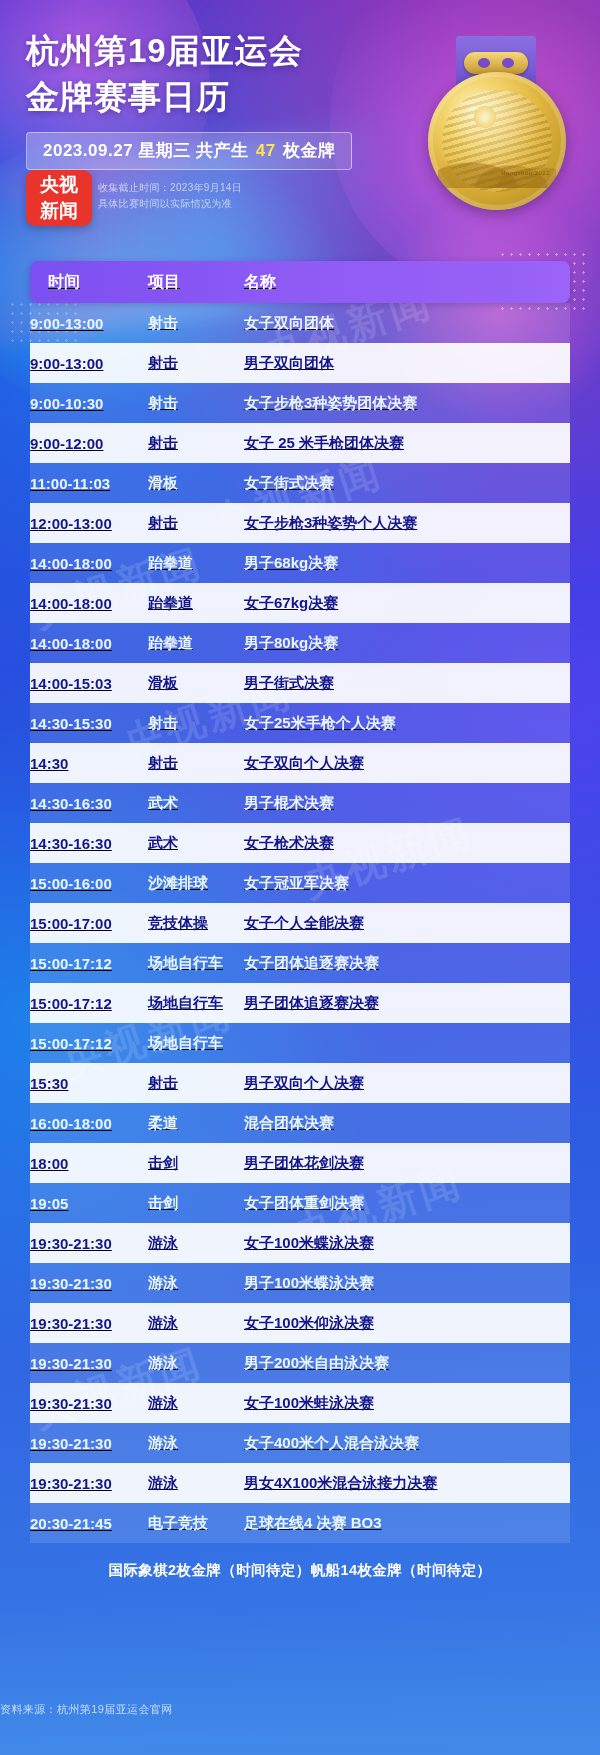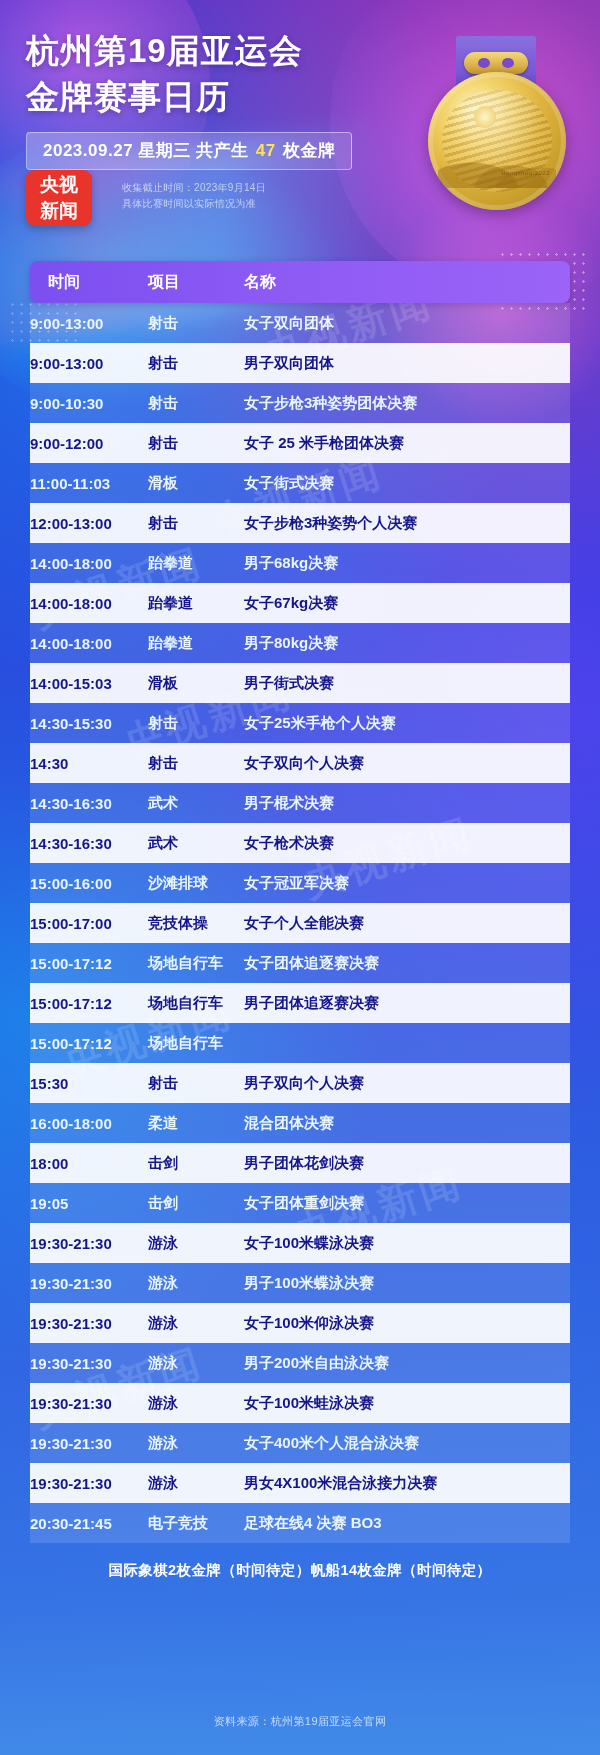--- a/index.html
+++ b/index.html
@@ -78,21 +78,21 @@
     border: 1px solid rgba(255,255,255,.45);
     color: #fff;
     font-size: 17px;
     font-weight: bold;
     letter-spacing: .5px;
     white-space: nowrap;
   }
   .subtitle-bar .count { color: #ffe24d; padding: 0 2px; }
   .note {
     margin-top: 10px;
-    margin-left: 96px;
+    margin-left: 72px;
     color: rgba(255,255,255,.62);
     font-size: 10px;
     line-height: 1.55;
     letter-spacing: .3px;
   }
   .logo {
     position: absolute;
     left: 26px; top: 170px;
     width: 66px; height: 56px;
     background: #e8342a;
@@ -164,21 +164,21 @@
     font-size: 40px;
     font-weight: bold;
     letter-spacing: 4px;
     transform: rotate(-18deg);
     pointer-events: none;
     white-space: nowrap;
     z-index: 3;
   }
 
   
-  .table-wrap { position: relative; margin: 0 30px; z-index: 6; padding-top: 50px; }
+  .table-wrap { position: relative; margin: 0 30px; z-index: 6; padding-top: 50px; text-decoration: underline; }
   .t-head {
     display: flex;
     align-items: center;
     height: 42px;
     border-radius: 8px;
     background: linear-gradient(90deg, #7b4ff0 0%, #8f5bf5 50%, #9b63f7 100%);
     color: #fff;
     font-size: 16px;
     font-weight: bold;
     box-shadow: 0 2px 7px rgba(20,0,80,.25);
@@ -202,22 +202,21 @@
     text-align: center;
     color: #ffffff;
     font-size: 14.5px;
     font-weight: bold;
     letter-spacing: .4px;
     position: relative;
     z-index: 6;
   }
   .source {
     position: absolute;
-    left: 0; right: 0; bottom: 26px;
-    text-align: center;
+    left: 0; right: 0; bottom: 38px;
     color: rgba(255,255,255,.70);
     font-size: 11px;
     letter-spacing: .4px;
     z-index: 6;
   }
   .bottom-glow {
     position: absolute; left: 0; right: 0; bottom: 0; height: 150px;
     background: linear-gradient(0deg, rgba(70,150,235,.55), rgba(70,150,235,0));
     pointer-events: none;
   }

